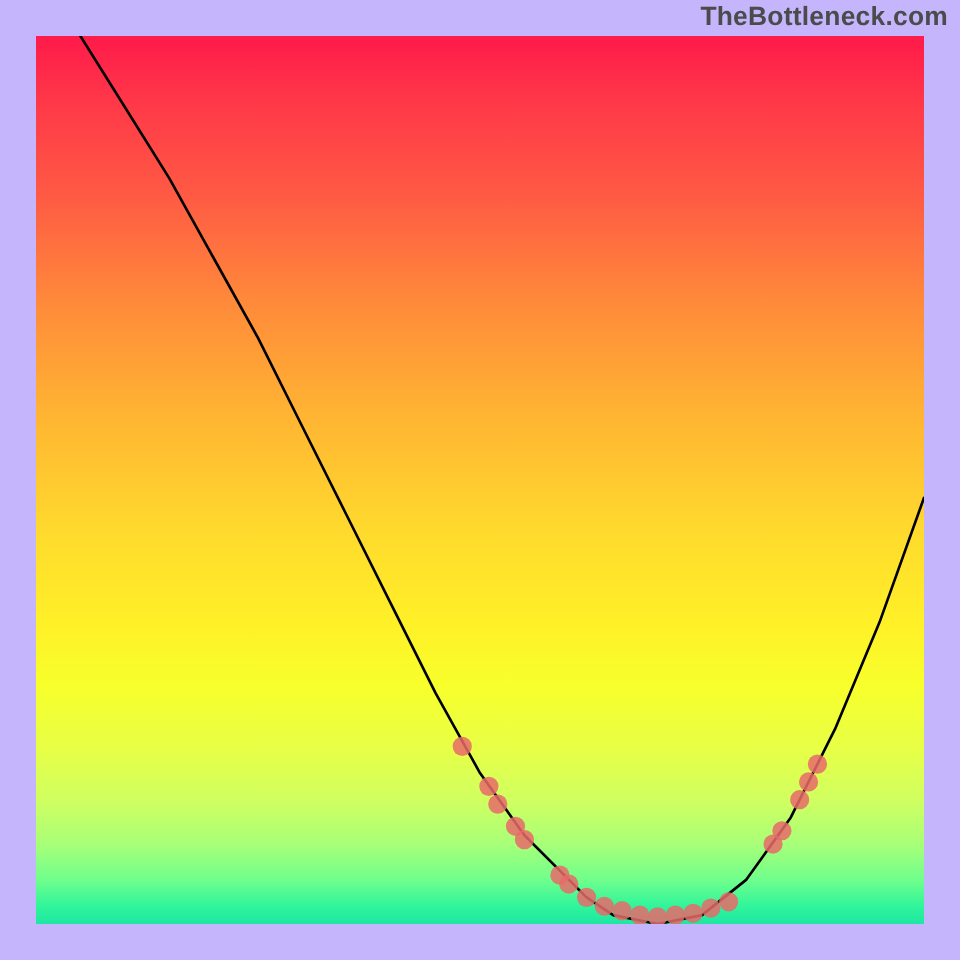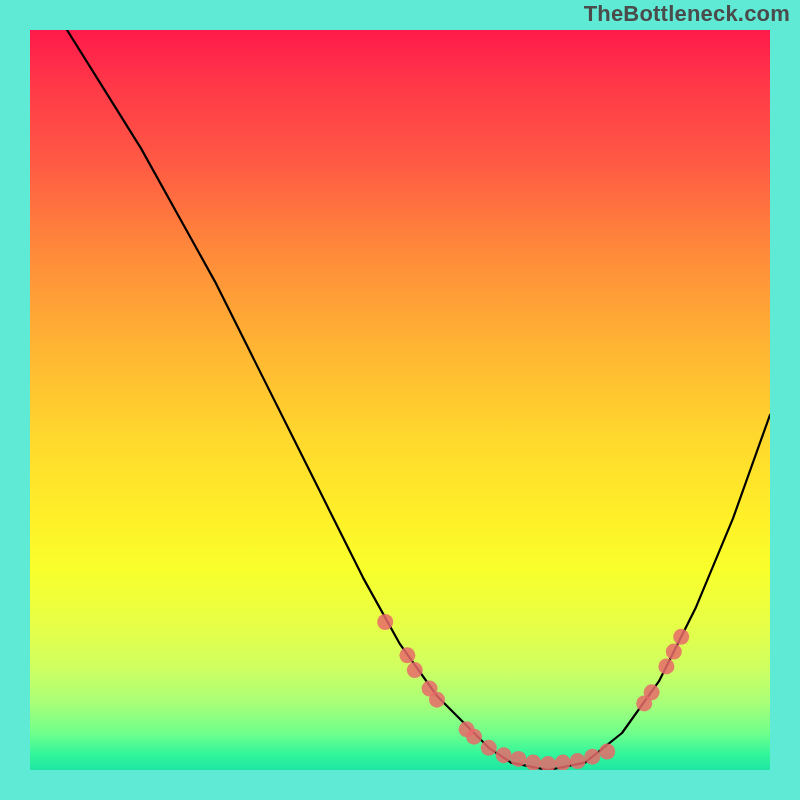--- a/index.html
+++ b/index.html
@@ -8,21 +8,21 @@
     width: 800px;
     height: 800px;
     background: #000;
     font-family: Arial, Helvetica, sans-serif;
     overflow: hidden;
   }
   .outer {
     position: relative;
     width: 800px;
     height: 800px;
-    background: #5eead4;
+    background: #c4b5fd;
   }
   .attribution {
     position: absolute;
     top: 0;
     right: 10px;
     color: #4b4b4b;
     font-size: 22px;
     font-weight: 600;
     letter-spacing: 0.2px;
     line-height: 28px;

